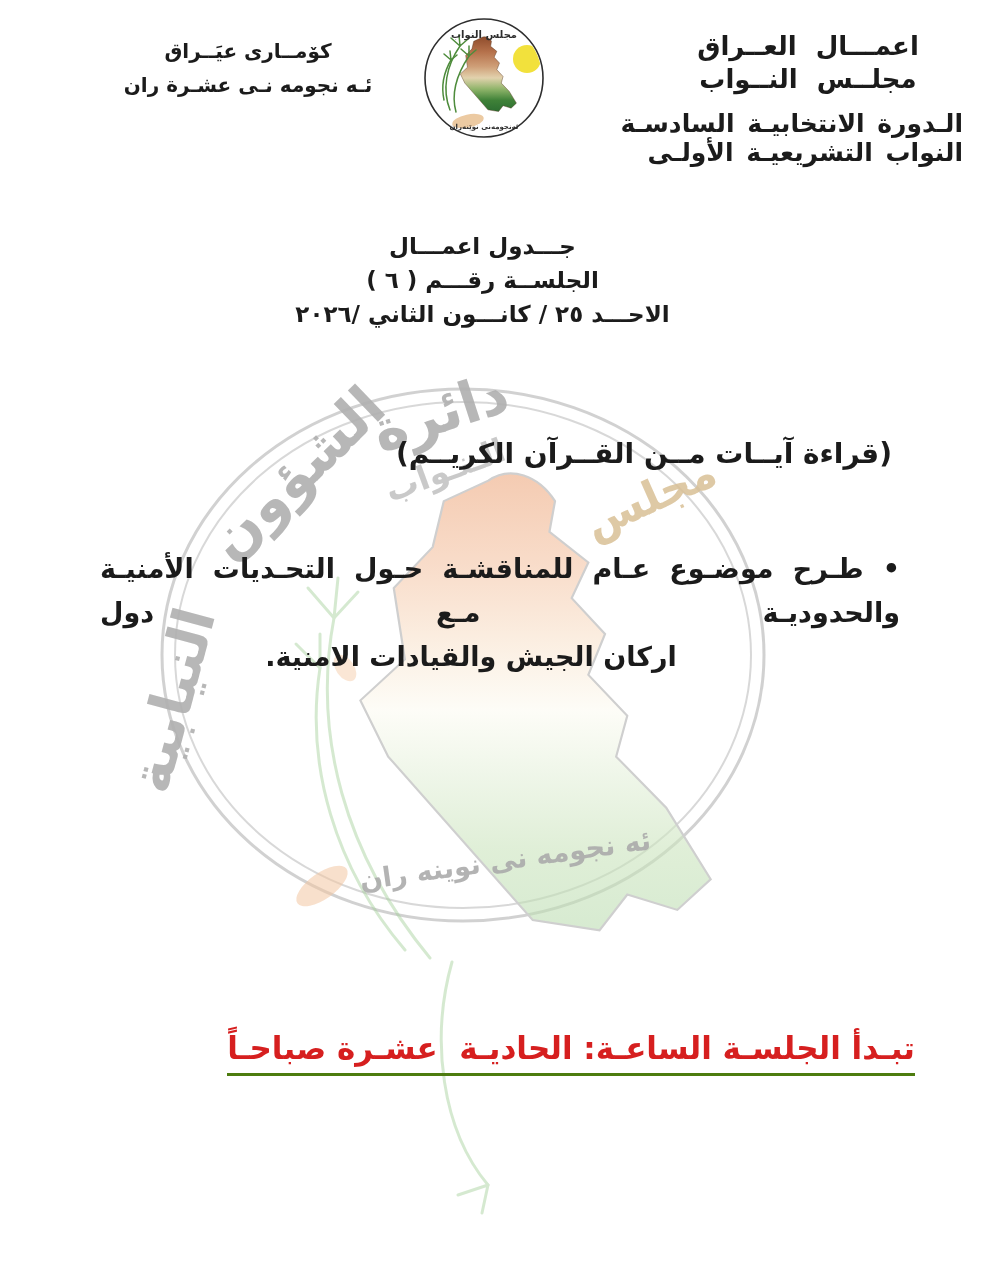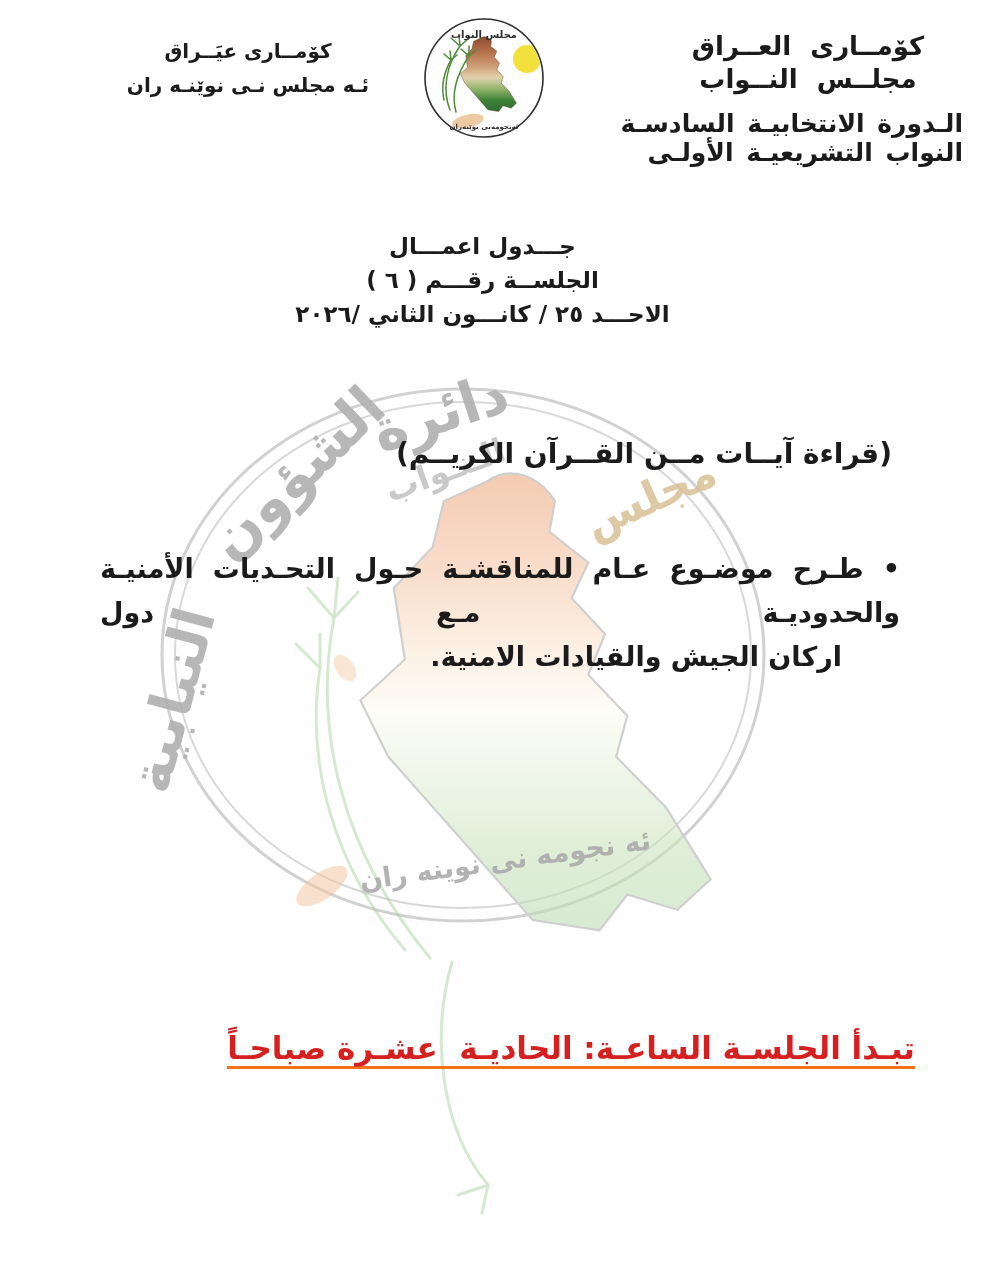--- a/index.html
+++ b/index.html
@@ -16,24 +16,24 @@
   
   .title-block{position:absolute;top:229px;left:-12px;width:989px;text-align:center;direction:rtl;
                font-size:23px;line-height:34px;}
   
   .quran{position:absolute;top:437px;right:97px;direction:rtl;font-size:28px;z-index:3;}
   .agenda{position:absolute;top:547px;right:147px;width:742px;direction:rtl;font-size:27px;
           line-height:44px;z-index:3;}
   .agenda .l{white-space:nowrap;}
   .agenda .j{white-space:normal;text-align:justify;text-align-last:justify;}
   .agenda .l1{margin-right:-58px;}
-  .agenda .l3{text-align:right;}
+  .agenda .l3{text-align:center;}
   
   .timeline{position:absolute;top:1030px;right:74px;direction:rtl;font-size:31px;color:#d61f1f;z-index:3;}
-  .timeline .u{display:inline-block;border-bottom:3px solid #f97316;}
+  .timeline .u{display:inline-block;border-bottom:3px solid #4d7c0f;padding-bottom:7px;}
   
   .wm{position:absolute;inset:0;z-index:1;pointer-events:none;}
   .wm-svg{position:absolute;left:0;top:0;}
   .wm-word{position:absolute;white-space:nowrap;font-size:57px;color:#b0b0b0;opacity:.9;
            transform-origin:center;}
   .wm-w1{left:440px;top:412px;transform:translate(-50%,-50%) rotate(-18deg);}
   .wm-w2{left:296px;top:473px;transform:translate(-50%,-50%) rotate(-44deg);}
   .wm-w3{left:172px;top:700px;transform:translate(-50%,-50%) rotate(-75deg);}
   .wm-majlis{left:650px;top:497px;transform:translate(-50%,-50%) rotate(-24deg);
              font-size:44px;color:#d9c096;opacity:.85;}
@@ -85,21 +85,21 @@
     <span class="wm-word wm-w3">النيابية</span>
     <span class="wm-word wm-majlis">مجلس</span>
     <span class="wm-word wm-nuwab">الـنـواب</span>
     <span class="wm-word wm-kurd">ئه نجومه نى نوينه ران</span>
   </div>
 
   <div class="content">
 
     <div class="hdr-left">
       <div class="nowrap">كۆمــارى عيَــراق</div>
-      <div class="nowrap">ئـه مجلس نـى نوێنـه ران</div>
+      <div class="nowrap">ئـه نجومه نـى عشـرة ران</div>
     </div>
 
     <div class="logo-wrap">
       <svg width="124" height="124" viewBox="-62 -62 124 124">
         <defs>
           <linearGradient id="logoMapGrad" x1="0" y1="0" x2="0" y2="1">
             <stop offset="0" stop-color="#8f4c2c"></stop>
             <stop offset="0.2" stop-color="#b5714b"></stop>
             <stop offset="0.4" stop-color="#cf9f78"></stop>
             <stop offset="0.55" stop-color="#e2d2ad"></stop>
@@ -124,21 +124,21 @@
             <path d="M-40,22 C-43,8 -40,-6 -33,-18"></path>
             <path d="M-33,-18 l-7,-6 M-33,-18 l-1,-9 M-33,-18 l6,-5"></path>
           </g>
         </g>
         <text x="0" y="-40" text-anchor="middle" font-size="10" fill="#2d2d2d">مجلس النواب</text>
         <text x="0" y="51" text-anchor="middle" font-size="7" fill="#2d2d2d">ئەنجومەنی نوێنەران</text>
       </svg>
     </div>
 
     <div class="hdr-right">
-      <div class="nowrap">كۆمــارى العــراق</div>
+      <div class="nowrap">اعمـــال العــراق</div>
       <div class="nowrap">مجلــس النــواب</div>
       <div class="sessions">
         <div class="nowrap">الـدورة الانتخابيـة السادسـة</div>
         <div class="nowrap">النواب التشريعيـة الأولـى</div>
       </div>
     </div>
 
     <div class="title-block">
       <div class="nowrap">جـــدول اعمـــال</div>
       <div class="nowrap">الجلســة رقـــم ( ٦ )</div>

